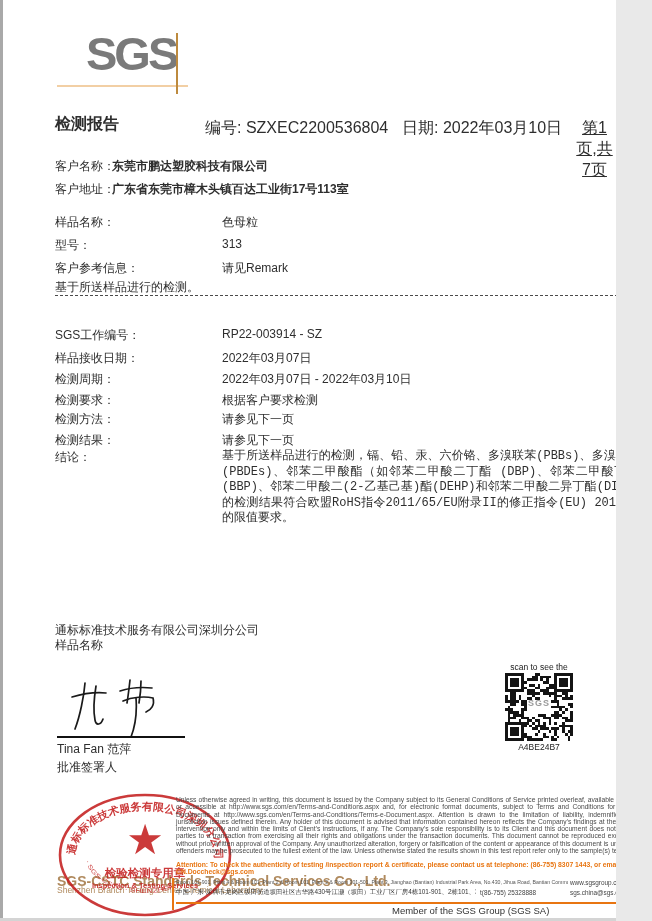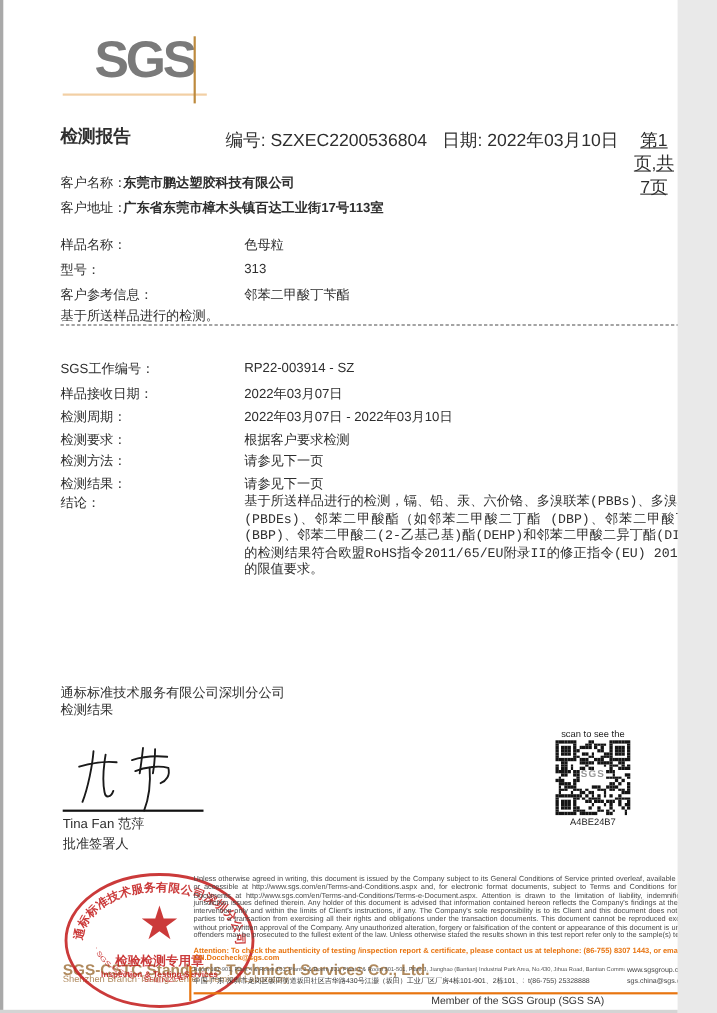--- a/index.html
+++ b/index.html
@@ -98,21 +98,21 @@
   <div class="abs row" style="top:214px">
     <span class="lbl">样品名称：</span>
     <span class="v222">色母粒</span>
   </div>
   <div class="abs row" style="top:237px">
     <span class="lbl">型号：</span>
     <span class="v222">313</span>
   </div>
   <div class="abs row" style="top:260px">
     <span class="lbl">客户参考信息：</span>
-    <span class="v222">邻苯二甲酸丁苄酯</span>
+    <span class="v222">请见Remark</span>
   </div>
   <div class="abs row" style="top:279px">
     <span class="lbl">基于所送样品进行的检测。</span>
   </div>
 
   <div class="abs dashline"></div>
 
   <div class="abs row" style="top:327px">
     <span class="lbl">SGS工作编号：</span>
     <span class="v222">RP22-003914 - SZ</span>
@@ -135,21 +135,21 @@
   </div>
   <div class="abs row" style="top:432px">
     <span class="lbl">检测结果：</span>
     <span class="v222">请参见下一页</span>
   </div>
 
   <div class="abs conclusion-lbl">结论：</div>
   <div class="abs conclusion-txt">基于所送样品进行的检测，镉、铅、汞、六价铬、多溴联苯(PBBs)、多溴二苯醚(PBDEs)、邻苯二甲酸酯（如邻苯二甲酸二丁酯 (DBP)、邻苯二甲酸丁苄酯(BBP)、邻苯二甲酸二(2-乙基己基)酯(DEHP)和邻苯二甲酸二异丁酯(DIBP)）的检测结果符合欧盟RoHS指令2011/65/EU附录II的修正指令(EU) 2015/863的限值要求。</div>
 
   <div class="abs company">通标标准技术服务有限公司深圳分公司</div>
-  <div class="abs auth">检测结果</div>
+  <div class="abs auth">样品名称</div>
   <svg class="abs sig-svg" width="110" height="62" viewBox="0 0 110 62">
     <g fill="none" stroke="#1a1a1a" stroke-width="1.7" stroke-linecap="round">
       <path d="M6,21 C16,18 30,16 40,17"></path>
       <path d="M19,7 C18,20 14,40 9,53"></path>
       <path d="M30,10 C28,22 27,34 29,44 C30,50 35,49 37,43"></path>
       <path d="M54,15 C63,12 76,11 86,12"></path>
       <path d="M64,4 C63,13 62,21 61,27"></path>
       <path d="M75,5 C75,14 74,21 73,27"></path>
       <path d="M57,25 C66,21 79,20 87,22 C89,29 85,34 80,36"></path>
       <path d="M70,22 C71,35 70,48 65,61"></path>

